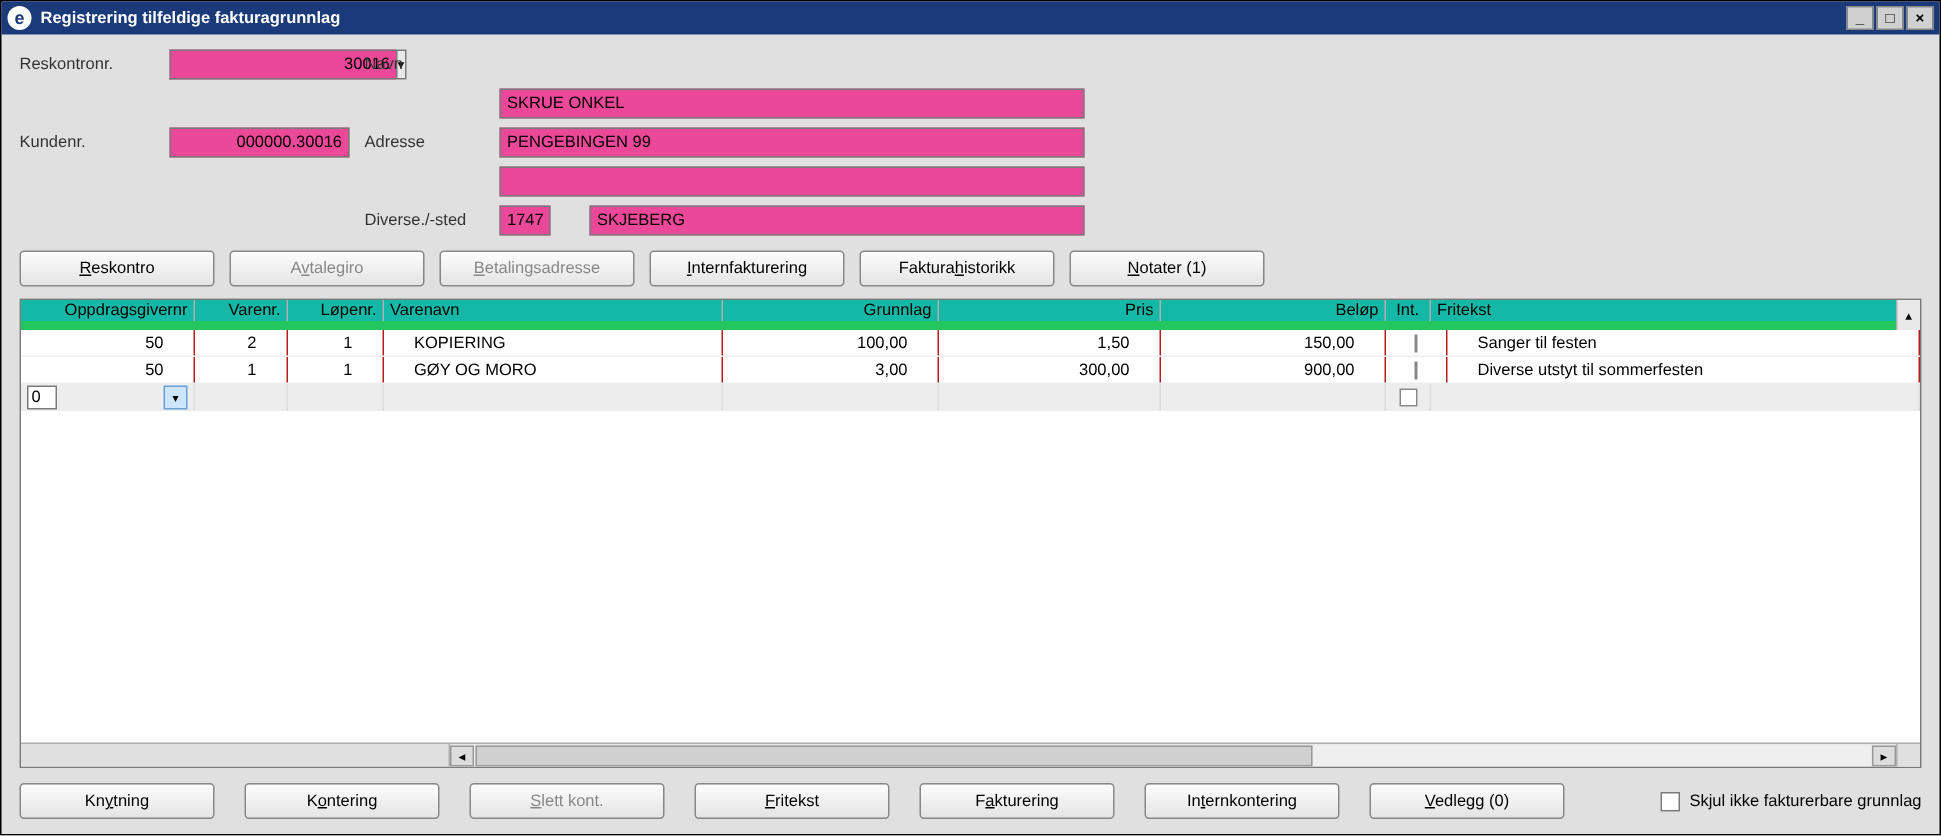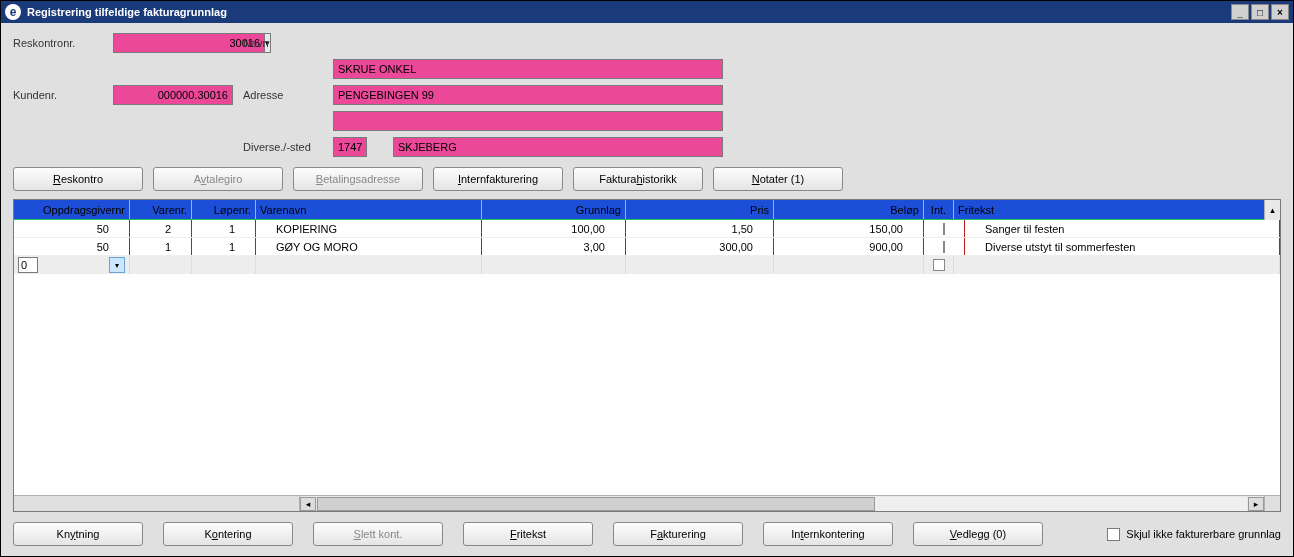--- a/index.html
+++ b/index.html
@@ -105,22 +105,22 @@
     flex:1;
     border:1px solid #7a7a7a;
     background:#fff;
     display:flex;
     flex-direction:column;
     overflow:hidden;
     position:relative;
   }
   .grid-header {
     display:flex;
-    background:#1d4ed8;
-    border-bottom:1px solid #22c55e;
+    background:#14b8a6;
+    border-bottom:6px solid #22c55e;
     height:20px;
   }
   .grid-header .col {
     border-right:1px solid #b0b0b0;
     padding:2px 4px;
     display:flex;align-items:center;
     overflow:hidden;
     white-space:nowrap;
   }
   .grid-body {

